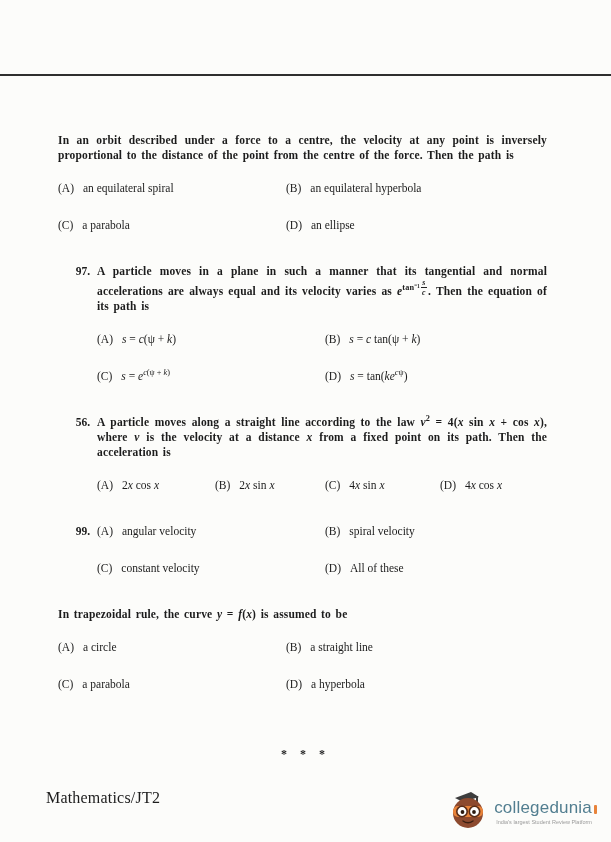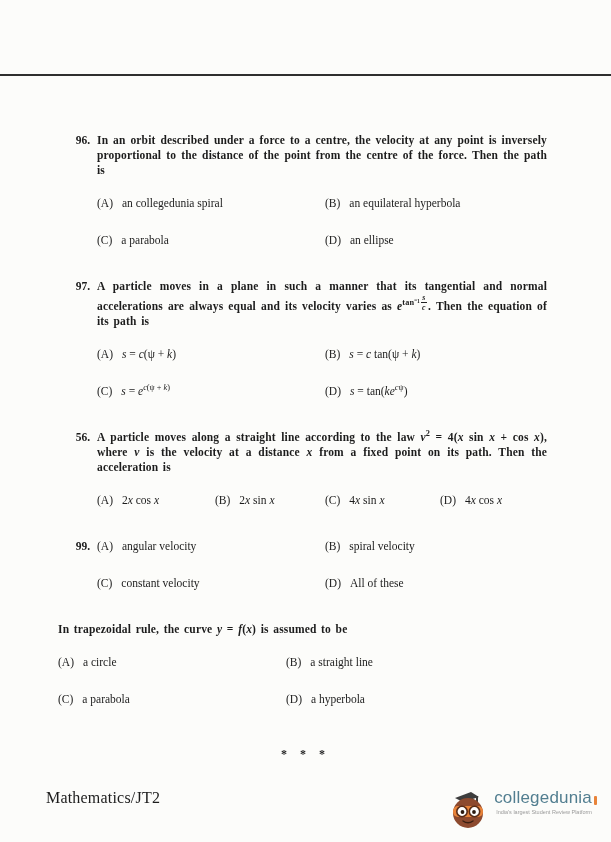--- a/index.html
+++ b/index.html
@@ -56,21 +56,21 @@
   .footer-left{
     position:absolute;top:789px;left:46px;
     font-size:16px;letter-spacing:0.2px;
   }
   .page-number{
     position:absolute;top:786px;left:0;width:100%;
     text-align:center;font-size:12.5px;
   }
   .logo{
     position:absolute;right:14px;bottom:8px;
-    display:flex;align-items:flex-start;gap:5px;
+    display:flex;align-items:center;gap:5px;
   }
   .logo-text{display:flex;flex-direction:column;}
   .brand-row{display:flex;align-items:baseline;gap:2px;}
   .brand-name{
     font-family:"Liberation Sans", sans-serif;
     font-size:17px;color:#527e90;letter-spacing:0.2px;
   }
   .brand-accent{
     width:3px;height:9px;background:#e8833a;border-radius:1px;
     align-self:center;margin-top:4px;
@@ -83,27 +83,26 @@
 </head>
 <body>
 
 <div class="page">
 
   <div class="top-rule"></div>
 
   <div class="content">
 
     <div class="question">
-      <span class="qnum">96.</span>
       <div class="qbody">
         <div class="qtext">In an orbit described under a force to a centre, the velocity at any point is inversely proportional to the distance of the point from the centre of the force. Then the path is</div>
         <div class="options cols-2">
           <div class="option">
             <span class="olabel">(A)</span>
-            <span class="otext">an collegedunia spiral</span>
+            <span class="otext">an equilateral spiral</span>
           </div>
           <div class="option">
             <span class="olabel">(B)</span>
             <span class="otext">an equilateral hyperbola</span>
           </div>
           <div class="option">
             <span class="olabel">(C)</span>
             <span class="otext">a parabola</span>
           </div>
           <div class="option">

